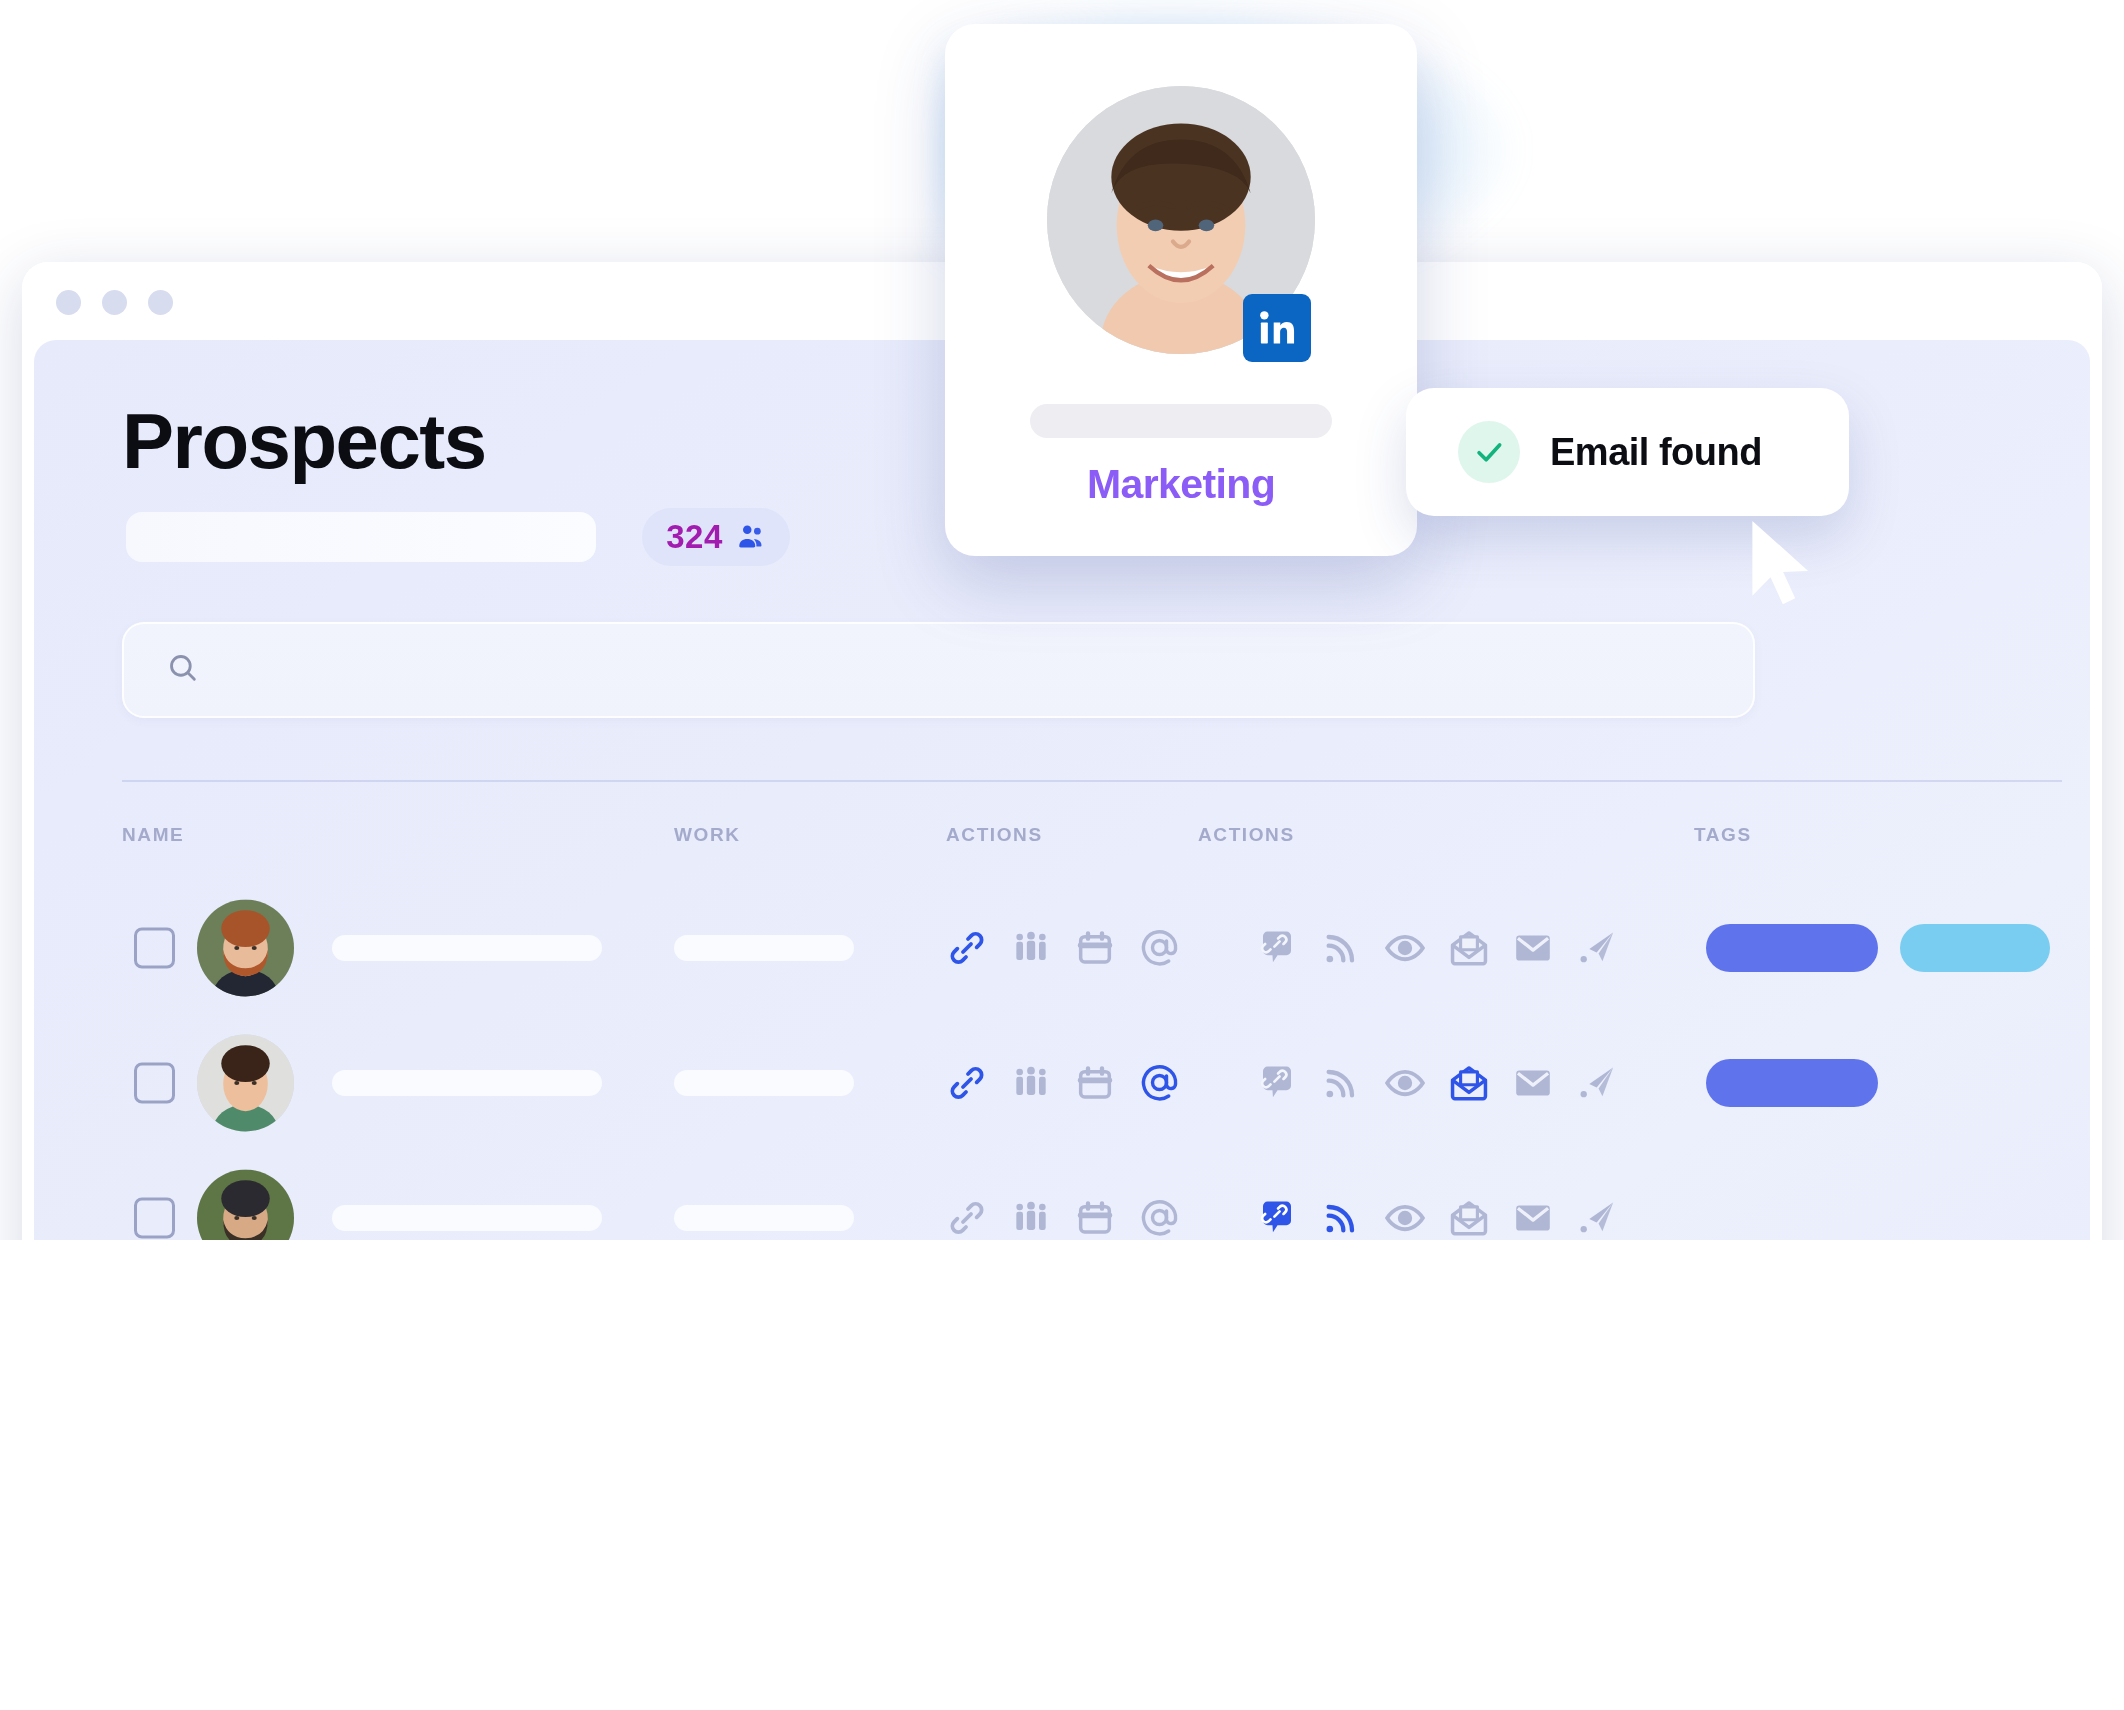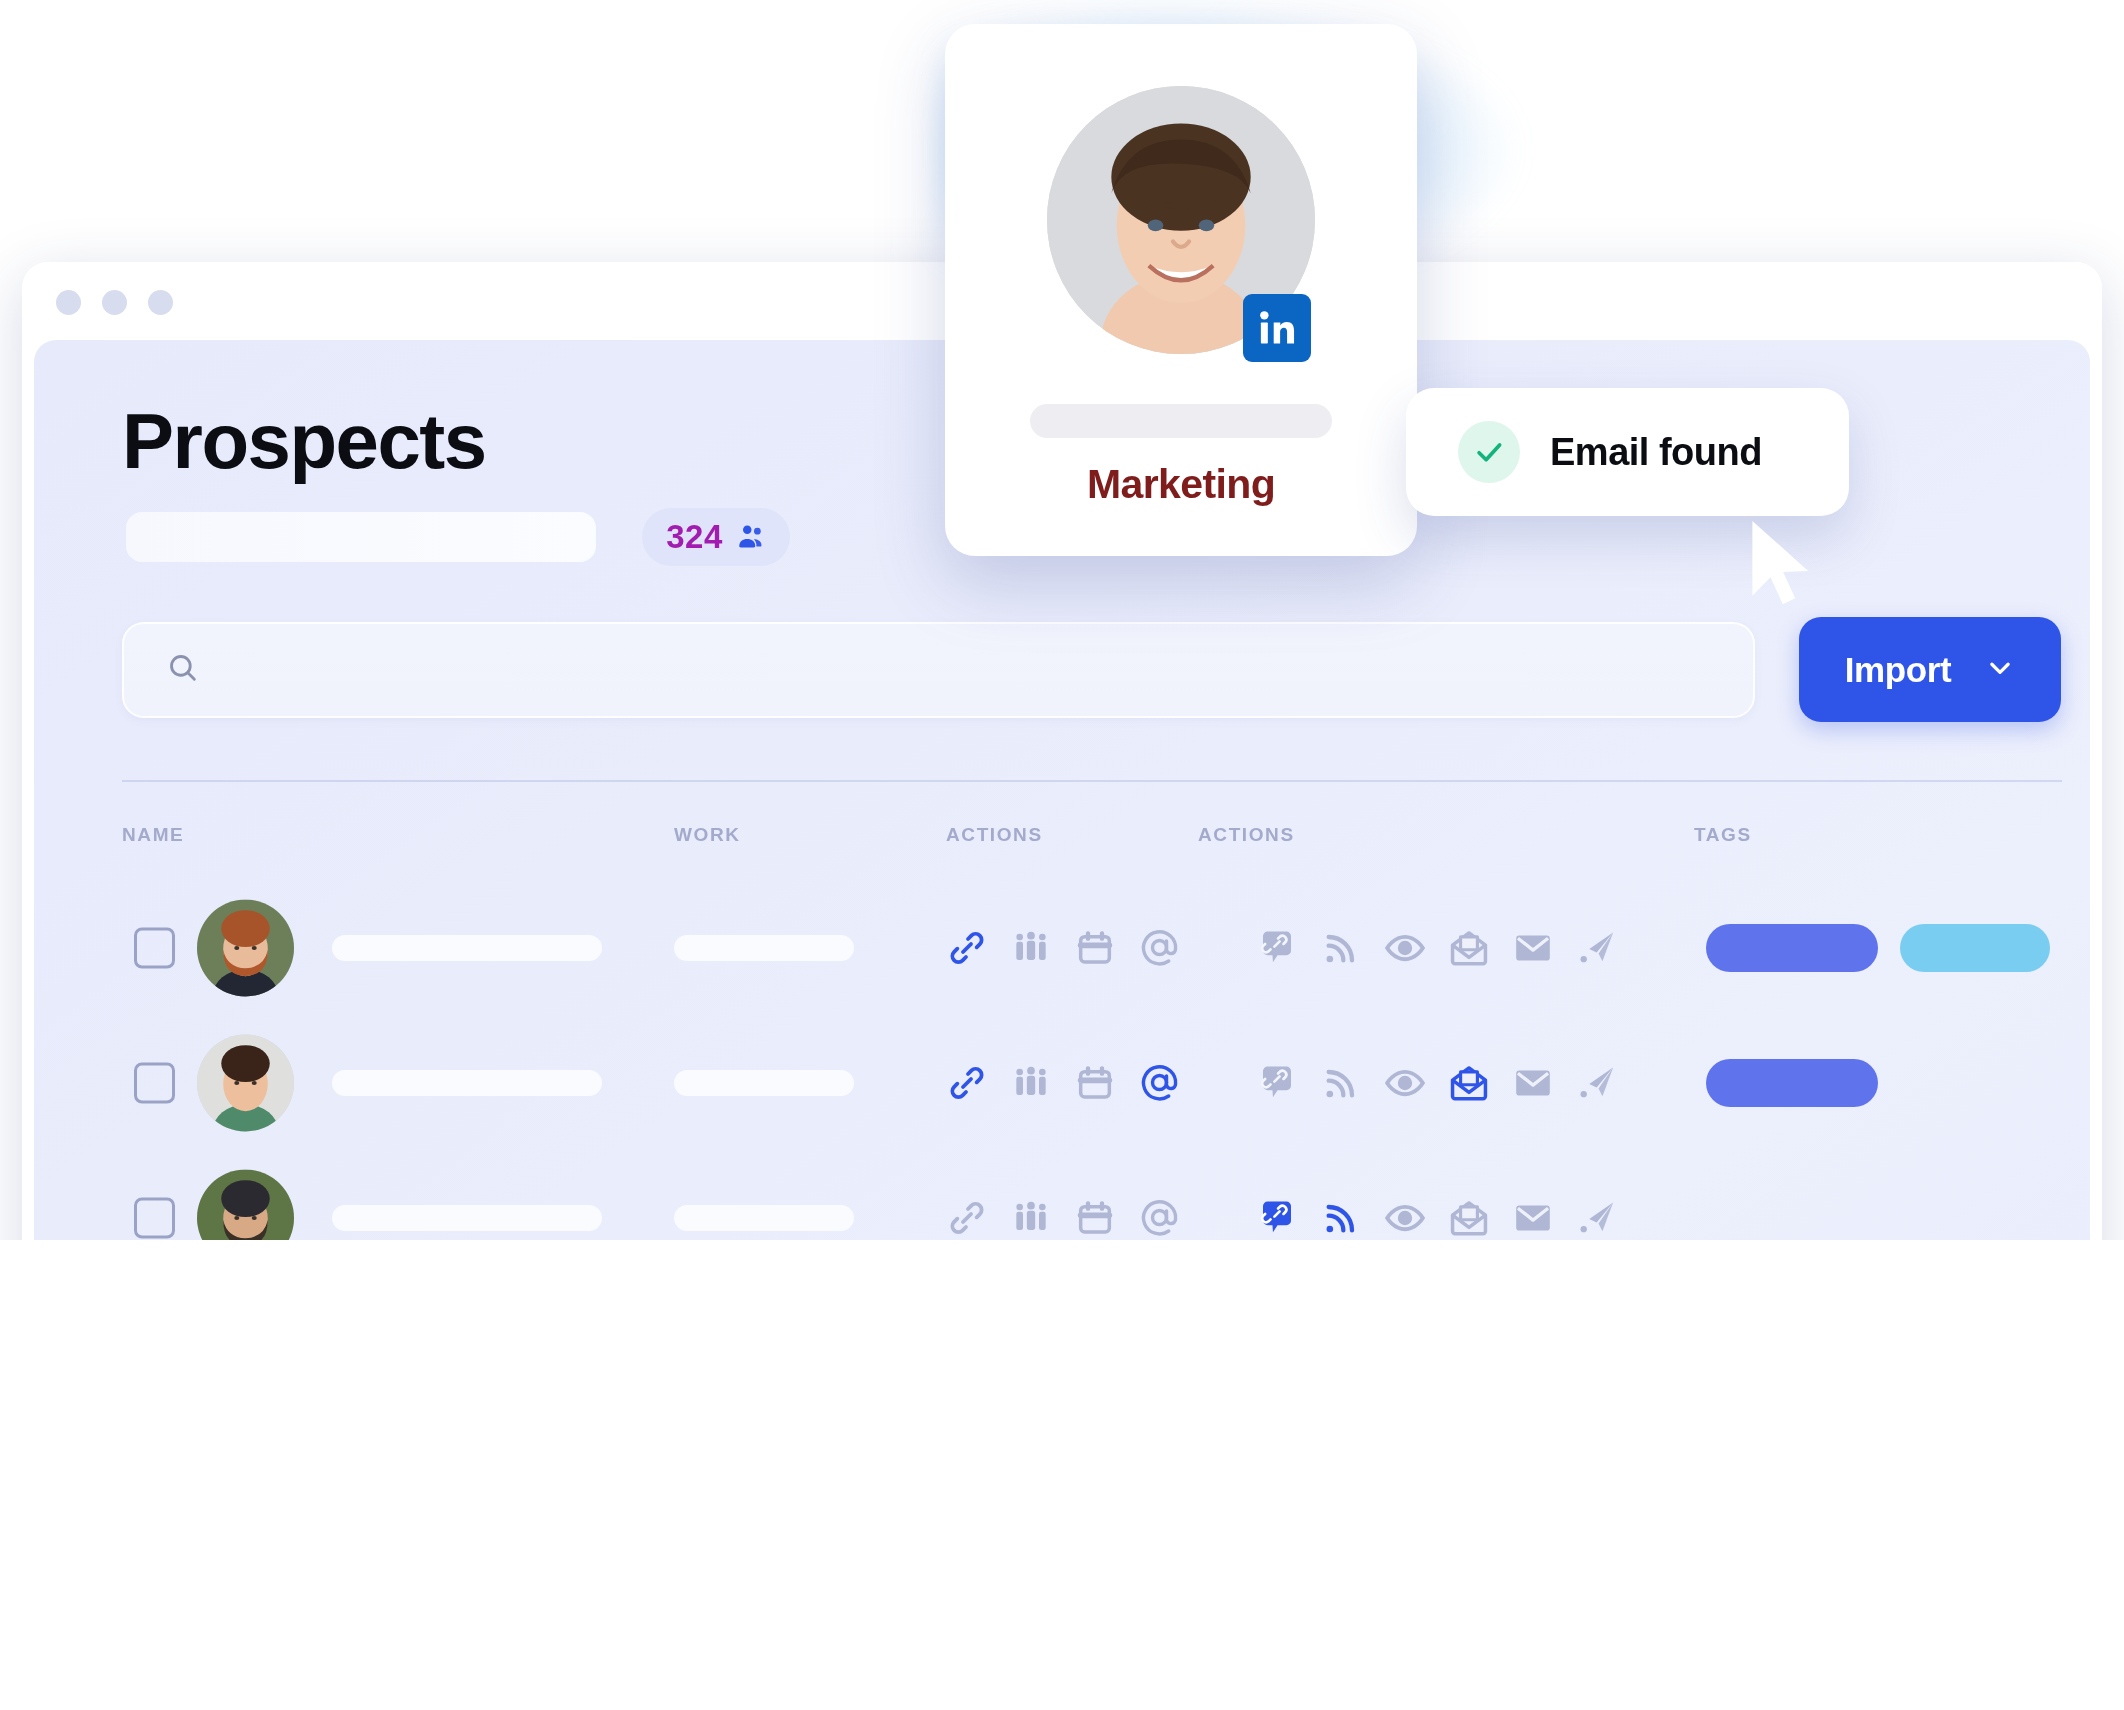--- a/index.html
+++ b/index.html
@@ -325,21 +325,21 @@
     border-radius: 17px;
     background: #eeeef2;
   }
   .profile-label {
     position: absolute;
     left: 50%;
     transform: translateX(-50%);
     top: 437px;
     font-size: 41px;
     font-weight: 700;
-    color: #7f1d1d;
+    color: #8b5cf6;
     letter-spacing: -0.6px;
     white-space: nowrap;
   }
 
   
   .toast {
     position: absolute;
     left: 1406px;
     top: 388px;
     width: 443px;
@@ -411,28 +411,20 @@
 
       <div class="searchbar">
         <span class="mag">
           <svg width="34" height="34" viewBox="0 0 24 24" fill="none" stroke="#8b92ad" stroke-width="2" stroke-linecap="round">
             <circle cx="10.5" cy="10.5" r="6.6"></circle>
             <line x1="15.4" y1="15.4" x2="20" y2="20"></line>
           </svg>
         </span>
       </div>
 
-      <button class="import-btn">
-        <span class="lbl">Import</span>
-        <span>
-          <svg width="30" height="30" viewBox="0 0 24 24" fill="none" stroke="#ffffff" stroke-width="2.6" stroke-linecap="round" stroke-linejoin="round">
-            <polyline points="5.5,9 12,15.5 18.5,9"></polyline>
-          </svg>
-        </span>
-      </button>
 
       <div class="divider"></div>
 
       <div class="table">
         <div class="thead">
           <div class="th th-name">NAME</div>
           <div class="th th-work">WORK</div>
           <div class="th th-status">ACTIONS</div>
           <div class="th th-actions">ACTIONS</div>
           <div class="th th-tags">TAGS</div>

